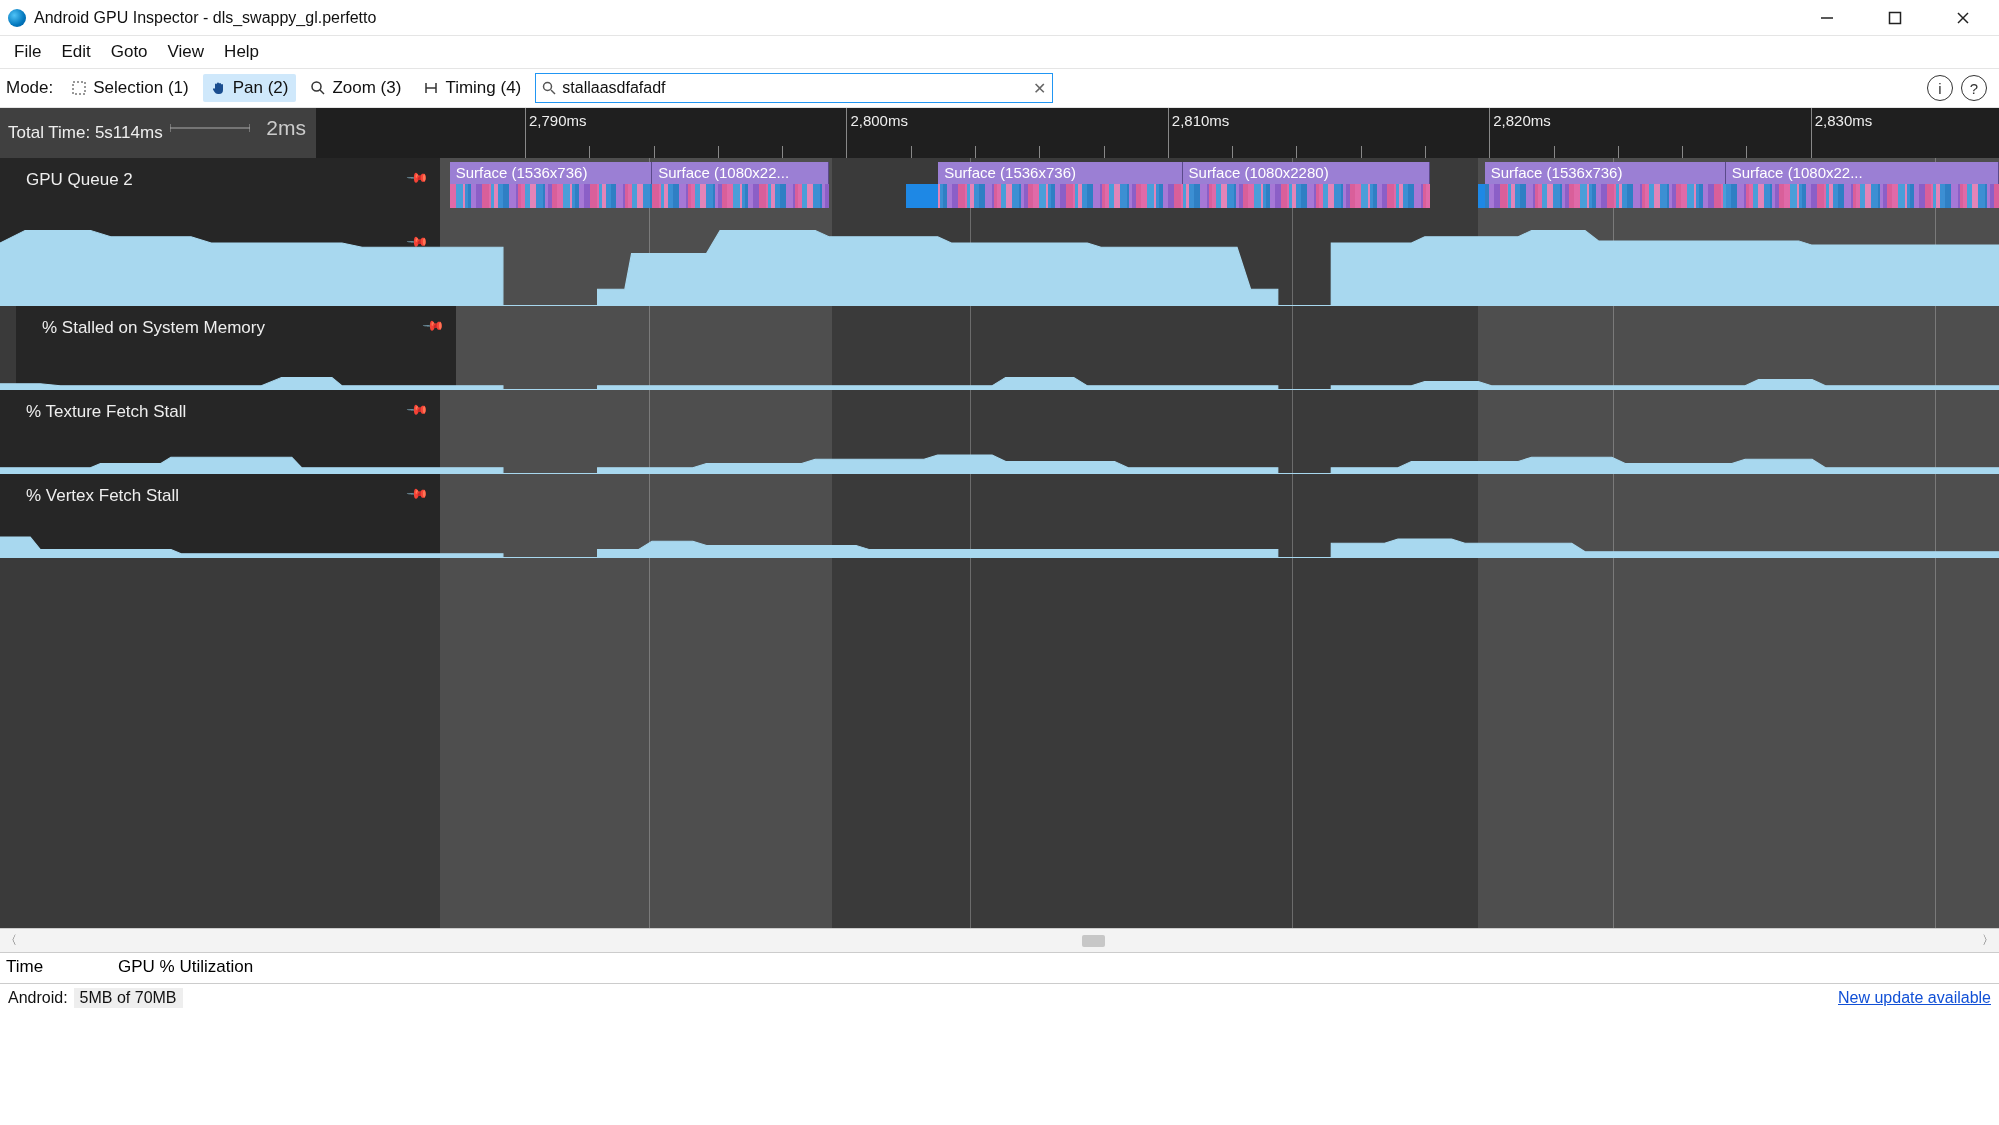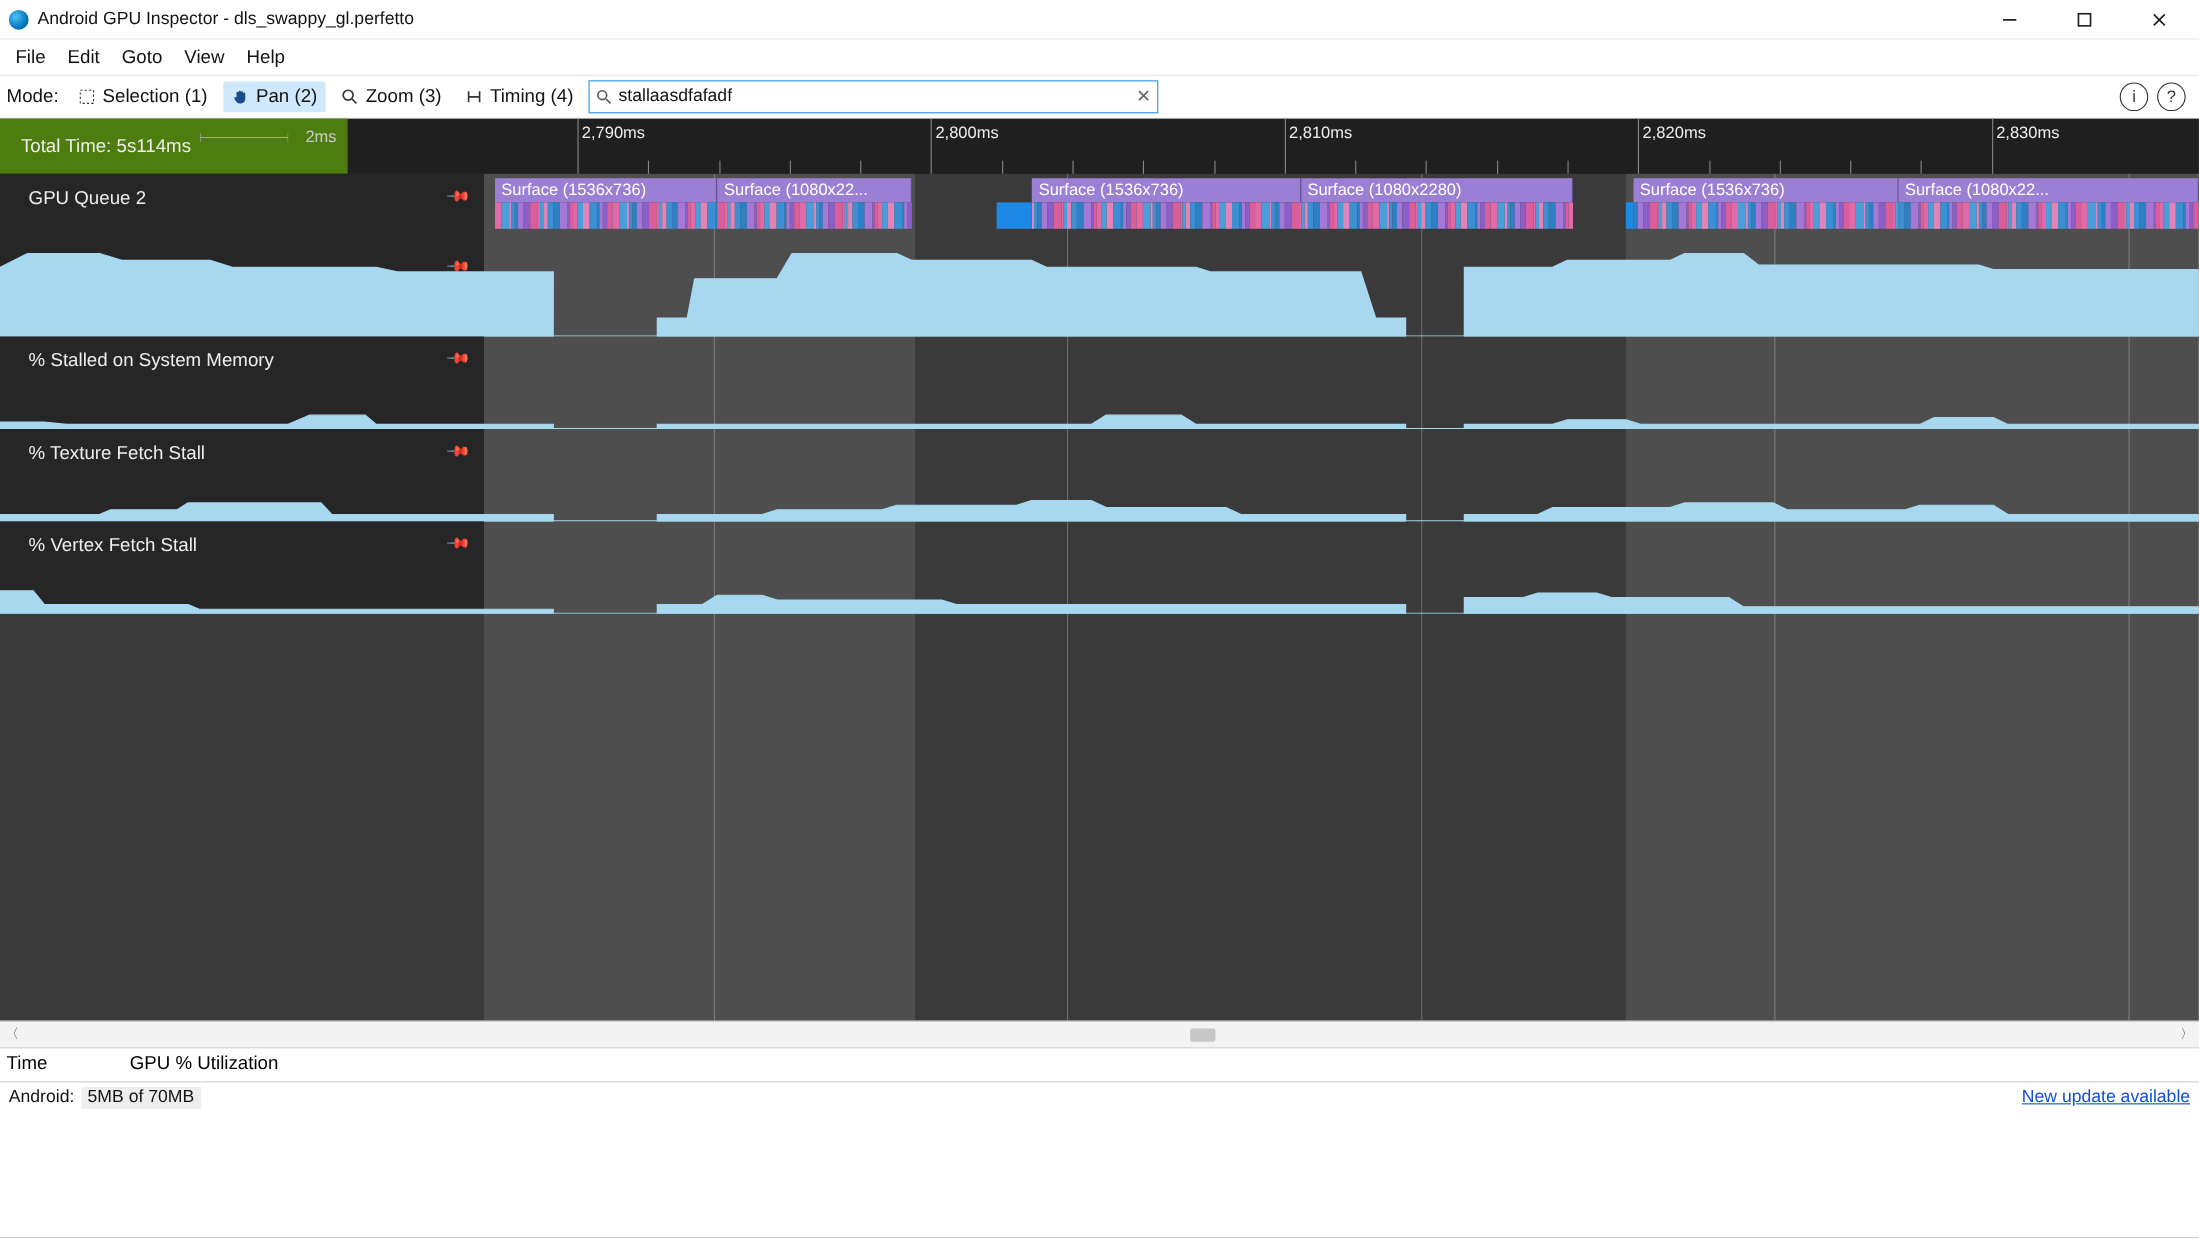--- a/index.html
+++ b/index.html
@@ -24,22 +24,22 @@
 .mode-icon { width:16px; height:16px; display:inline-flex; align-items:center; justify-content:center; }
 .searchbox { width: 518px; height: 30px; border: 1px solid #2196f3; display:flex; align-items:center; padding: 0 6px; gap:6px; background:#fff; }
 .searchbox input { flex:1; border:none; outline:none; font-size:16px; color:#111; background:transparent; }
 .searchbox .clear { color:#666; font-size:16px; cursor:default; }
 .modebar .right-icons { margin-left:auto; display:flex; gap:8px; padding-right:6px; }
 .circ-btn { width:26px; height:26px; border:1.5px solid #333; border-radius:50%; display:flex; align-items:center; justify-content:center; font-size:15px; color:#333; }
 
 
 .timeline { position: relative; height: 820px; background:#3a3a3a; color:#eee; }
 .ruler { position:relative; height:50px; background:#1f1f1f; display:flex; }
-.ruler .left { width:316px; background:#4d7c0f; display:flex; align-items:center; padding-left:19px; font-size:17px; position:relative; }
-.ruler .left .scale { position:absolute; right:10px; top:8px; display:flex; align-items:center; gap:16px; font-size:15px; color:#ccc;}
+.ruler .left { width:316px; background:#404040; display:flex; align-items:center; padding-left:8px; font-size:17px; position:relative; }
+.ruler .left .scale { position:absolute; right:10px; top:8px; display:flex; align-items:center; gap:16px; font-size:21px; color:#ccc;}
 .ruler .ticks { flex:1; position:relative; }
 .tick-major { position:absolute; top:0; height:100%; color:#eee; font-size:15px; }
 .tick-major .lbl { position:absolute; top:4px; left:4px; white-space:nowrap; }
 .tick-major::before { content:""; position:absolute; left:0; top:0; width:1px; height:100%; background:#888; }
 .tick-minor { position:absolute; bottom:0; width:1px; height:12px; background:#888; }
 .range-bracket { position:absolute; top:26px; height:20px; color:#eee; font-size:15px; }
 .range-bracket .bar { position:absolute; top:9px; height:1px; background:#eee; left:0; right:0; }
 .range-bracket .end { position:absolute; top:3px; width:1px; height:13px; background:#eee; }
 .range-bracket .lbl { position:absolute; top:-6px; left:50%; transform:translateX(-50%); background:#1f1f1f; padding:0 6px; }
 
@@ -597,21 +597,21 @@
           <svg viewBox="0 0 1559 84" preserveAspectRatio="none">
             <path d="M 0 84 L 0.0 21.0 L 19.6 8.4 L 70.6 8.4 L 86.3 14.7 L 149.0 14.7 L 164.7 21.0 L 266.7 21.0 L 282.4 25.2 L 392.2 25.2 L 392.1608247422622 84 Z" fill="#a8d8ef" stroke="#a8d8ef"></path>
             <path d="M 466.0927835051546 84 L 466.1 67.2 L 487.3 67.2 L 492.6 31.5 L 551.0 31.5 L 561.6 8.4 L 635.8 8.4 L 646.4 14.7 L 731.3 14.7 L 741.9 21.0 L 848.0 21.0 L 858.6 25.2 L 964.7 25.2 L 975.3 67.2 L 996.5 67.2 L 996.4742268041236 84 Z" fill="#a8d8ef" stroke="#a8d8ef"></path>
             <path d="M 1038.2618556701088 84 L 1038.3 21.0 L 1100.8 21.0 L 1111.2 14.7 L 1184.1 14.7 L 1194.5 8.4 L 1236.1 8.4 L 1246.6 18.9 L 1402.8 18.9 L 1413.2 23.1 L 1559.0 23.1 L 1559 84 Z" fill="#a8d8ef" stroke="#a8d8ef"></path>
             <line x1="0" x2="1559" y1="83.5" y2="83.5" stroke="#a8d8ef" stroke-width="1"></line>
           </svg>
         </div>
     </div>
 
     <div class="track-row" style="top:148px; height:84px;">
-      <div class="track-label" style="height:84px;">
+      <div class="track-label" style="height:84px;margin-left:16px;">
         <span>% Stalled on System Memory</span>
         <span class="pin">📌</span>
       </div>
       <div class="track-body graph" style="height:84px;" id="graph-1">
           <svg viewBox="0 0 1559 84" preserveAspectRatio="none">
             <path d="M 0 84 L 0.0 77.7 L 31.4 77.7 L 47.1 79.8 L 203.9 79.8 L 219.6 71.4 L 258.8 71.4 L 266.7 79.8 L 392.2 79.8 L 392.1608247422622 84 Z" fill="#a8d8ef" stroke="#a8d8ef"></path>
             <path d="M 466.0927835051546 84 L 466.1 79.8 L 773.7 79.8 L 784.3 71.4 L 837.4 71.4 L 848.0 79.8 L 996.5 79.8 L 996.4742268041236 84 Z" fill="#a8d8ef" stroke="#a8d8ef"></path>
             <path d="M 1038.2618556701088 84 L 1038.3 79.8 L 1100.8 79.8 L 1111.2 75.6 L 1152.8 75.6 L 1163.2 79.8 L 1361.1 79.8 L 1371.5 73.5 L 1413.2 73.5 L 1423.6 79.8 L 1559.0 79.8 L 1559 84 Z" fill="#a8d8ef" stroke="#a8d8ef"></path>
             <line x1="0" x2="1559" y1="83.5" y2="83.5" stroke="#a8d8ef" stroke-width="1"></line>
           </svg>

